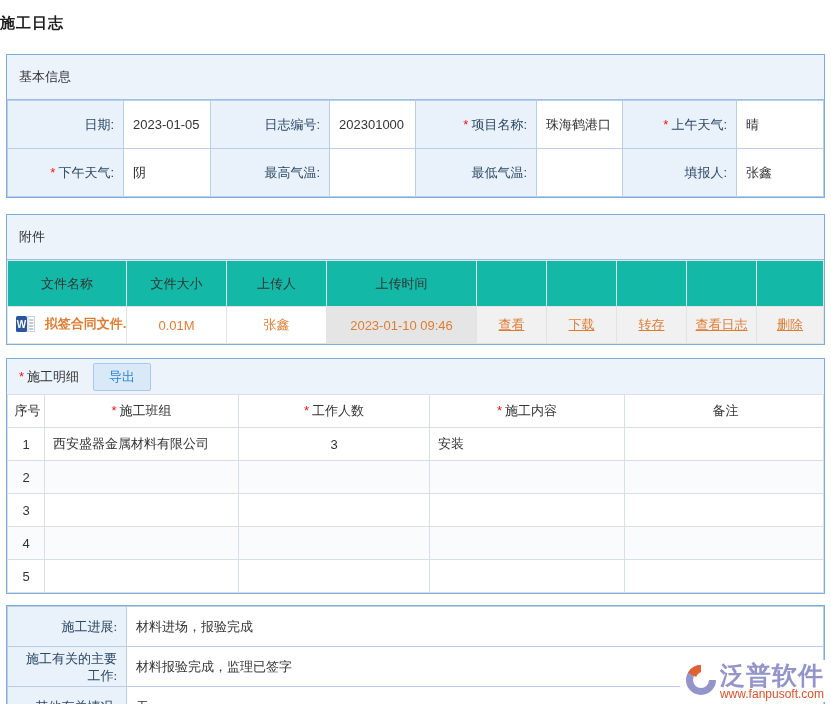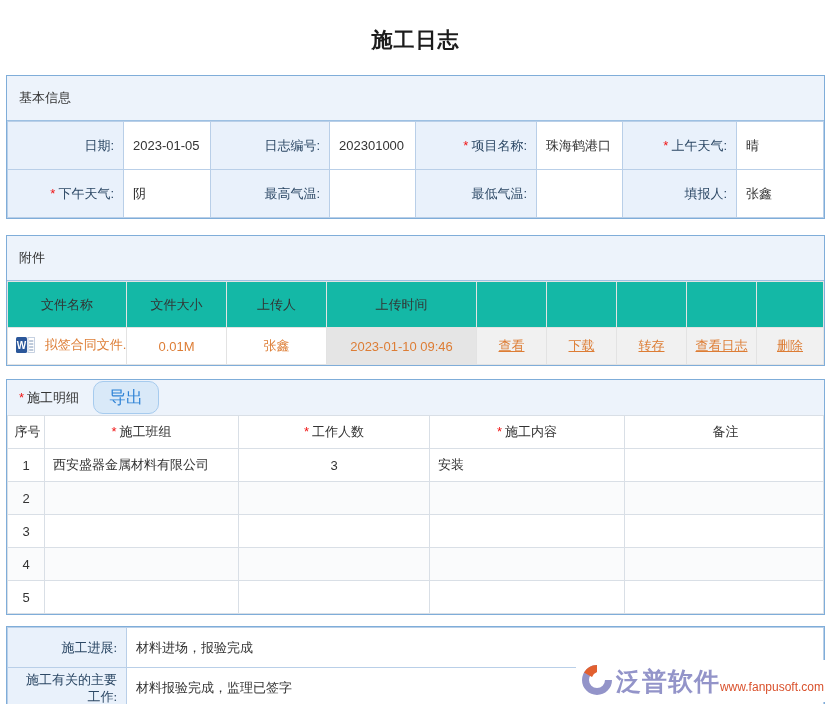--- a/index.html
+++ b/index.html
@@ -3,22 +3,22 @@
 <meta charset="utf-8">
 <style>
   * { margin:0; padding:0; box-sizing:border-box; }
   html,body { background:#fff; }
   body {
     width:831px; height:704px; position:relative; overflow:hidden;
     font-family:"Liberation Sans","DejaVu Sans",sans-serif;
     color:#333; font-size:13px;
   }
   .page-title {
-    text-align:center; font-weight:bold; font-size:21px; color:#1c1c1c;
-    padding-top:26px; letter-spacing:1px;
+    font-weight:bold; font-size:15px; color:#1c1c1c;
+    padding-top:14px; letter-spacing:1px;
   }
   .box { margin:0 6px; border:1px solid #7fadd9; }
   #box-basic  { margin-top:21px; }
   #box-attach { margin-top:16px; }
   #box-detail { margin-top:13px; }
   #box-summary{ margin-top:11px; }
   .section-bar {
     background:#edf3fb; height:45px; display:flex; align-items:center;
     padding:0 12px; color:#333; border-bottom:1px solid #9dc0e2;
   }
@@ -30,44 +30,44 @@
   .lbl { background:#e9f1fb; text-align:right; color:#2c4865; }
   .val { background:#fff; text-align:left; color:#333; }
   
   .attach th { height:46px; background:#14b8a6; font-weight:normal; color:#333;
                border-color:#e3e3e3; text-align:center; }
   .attach td { height:37px; border-color:#e3e3e3; text-align:center; color:#dd7d35; }
   .attach .file-cell { text-align:left; padding:0 8px; }
   .cell-time { background:#e5e5e5; }
   .cell-action { background:#f1f1f1; }
   .att-link { color:#dd7d35; text-decoration:underline; cursor:pointer; }
-  .file-link { color:#dd7d35; cursor:pointer; margin-left:6px; }
+  .file-link { color:#dd7d35; cursor:pointer; margin-left:6px;font-weight:bold; }
   .word-icon { display:inline-block; vertical-align:middle; }
   
   .detail-bar { height:35px; border-bottom:none; }
   .export-btn {
     margin-left:14px; background:#d9e9f8; border:1px solid #a6cbee; color:#2f83d6;
-    border-radius:10px; padding:4px 15px; font-size:17px; cursor:pointer;
+    border-radius:2px; padding:4px 15px; font-size:13px; cursor:pointer;
     font-family:inherit;
   }
   .detail th { height:33px; background:#fff; font-weight:normal; color:#333;
                border-color:#d9dfe6; text-align:center; }
   .detail td { height:33px; border-color:#d9dfe6; padding:0 8px; background:#fff; }
   .detail tr.stripe td { background:#fafbfc; }
   .ta-c { text-align:center; }
   .ta-l { text-align:left; }
   
   .summary td { height:40px; padding:0 9px;font-family:Liberation Serif, serif; }
   .summary .lbl { white-space:normal; line-height:17px; }
   
   .brand {
     position:absolute; right:5px; bottom:2px; display:flex; align-items:center;
     background:#fff; padding:1px 2px;
   }
-  .brand-text { display:flex; flex-direction:row; align-items:flex-end; }
+  .brand-text { display:flex; flex-direction:column; align-items:center; }
   .brand-name { font-size:25px; font-weight:bold; color:#9394c9; letter-spacing:1px; line-height:26px; }
   .brand-url  { font-size:12px; font-weight:normal; color:#d9512c; line-height:13px; }
 </style>
 </head>
 <body>
 
 <div class="page-title">施工日志</div>
 
 <div class="box" id="box-basic">
   <div class="section-bar">

